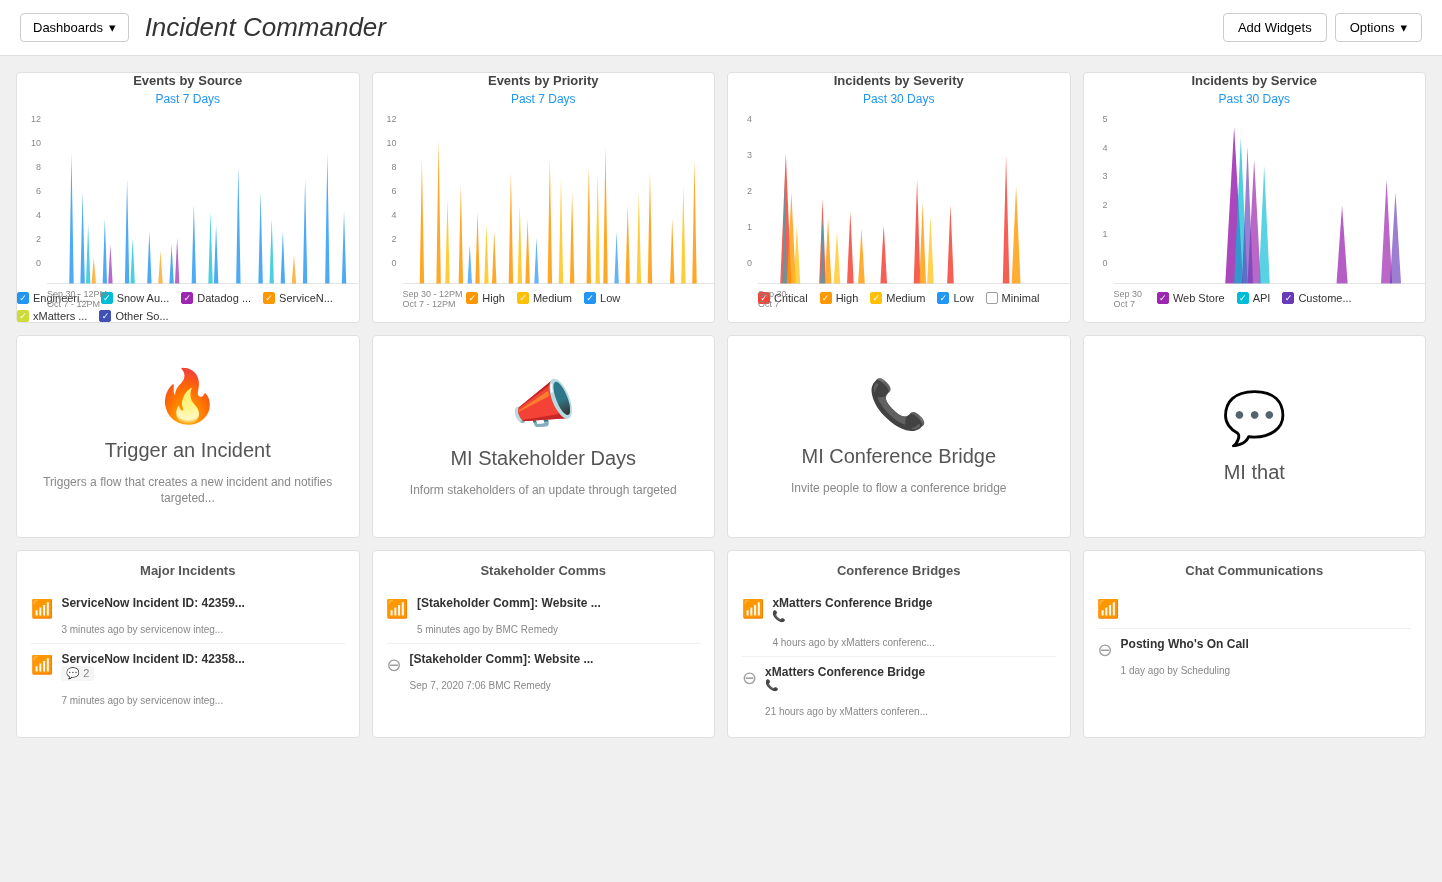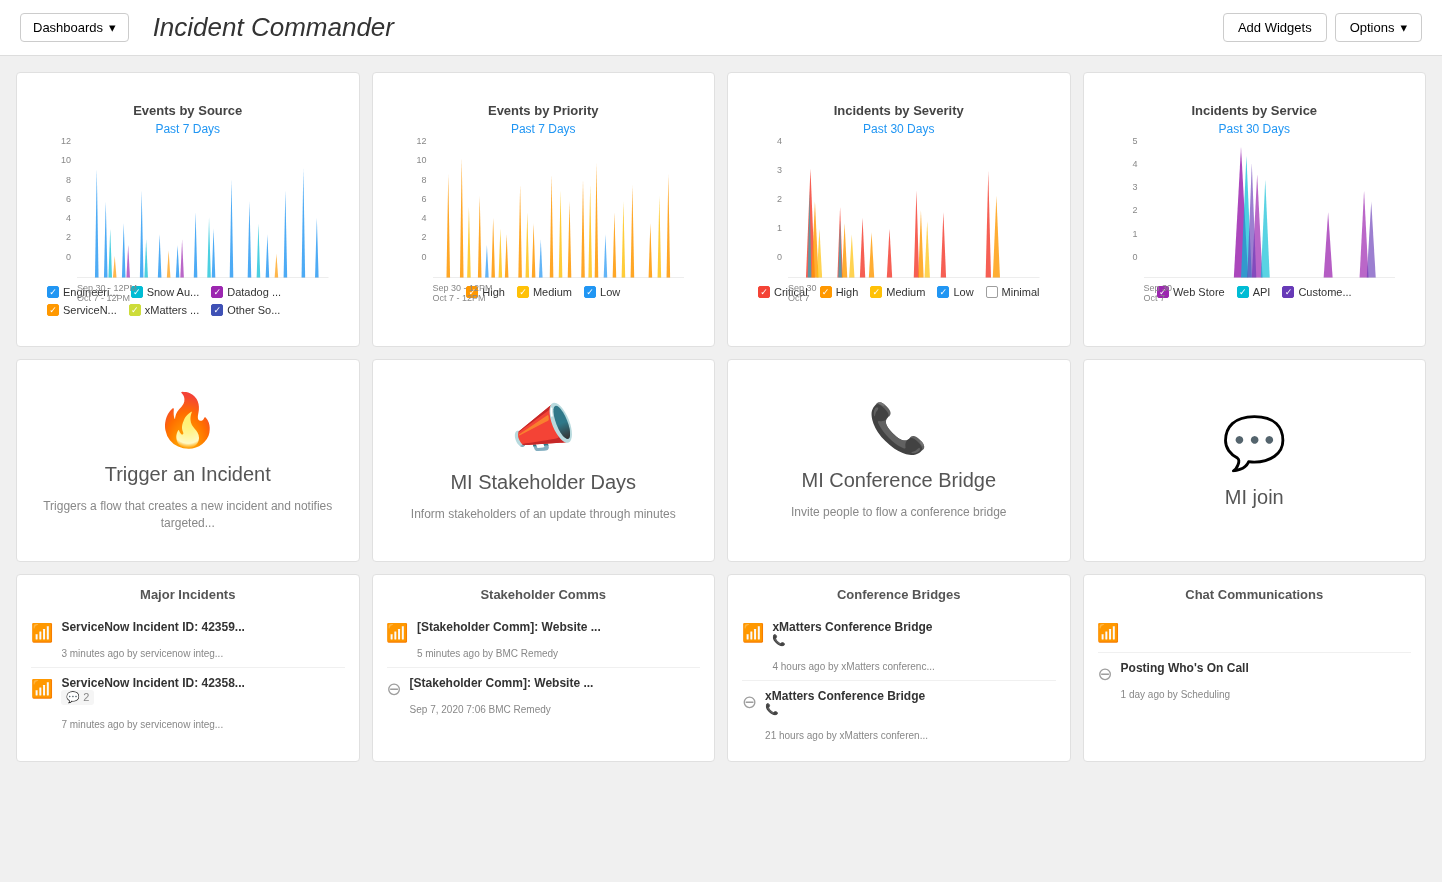--- a/index.html
+++ b/index.html
@@ -1,34 +1,34 @@
 <!DOCTYPE html>
 <html><head>
   <meta charset="utf-8">
   <style>
     * { box-sizing: border-box; margin: 0; padding: 0; }
     body { font-family: Arial, sans-serif; background: #f0f0f0; font-size: 13px; color: #333; }
 
-    .header { display: flex; align-items: center; padding: 12px 20px; background: #fff; border-bottom: 1px solid #ddd; gap: 24px; }
+    .header { display: flex; align-items: center; padding: 12px 20px; background: #fff; border-bottom: 1px solid #ddd; gap: 16px; }
     .dashboards-btn { border: 1px solid #ccc; padding: 6px 12px; border-radius: 4px; background: #fff; cursor: pointer; font-size: 13px; display: flex; align-items: center; gap: 6px; }
     .page-title { font-size: 26px; font-weight: 300; color: #333; flex: 1; font-style: italic; }
     .header-right { display: flex; gap: 8px; }
     .header-btn { border: 1px solid #ccc; padding: 6px 14px; border-radius: 4px; background: #fff; cursor: pointer; font-size: 13px; display: flex; align-items: center; gap: 6px; }
 
     .main { padding: 16px; display: flex; flex-direction: column; gap: 12px; }
 
     .row { display: grid; gap: 12px; }
     .row-4 { grid-template-columns: repeat(4, 1fr); }
 
-    .card { background: #fff; border: 1px solid #e0e0e0; border-radius: 4px; padding: 30px; }
+    .card { background: #fff; border: 1px solid #e0e0e0; border-radius: 4px; padding: 0; }
 
     
     .chart-card { display: flex; flex-direction: column; align-items: center; }
     .chart-title { font-size: 13px; font-weight: 600; color: #444; margin-bottom: 4px; text-align: center; }
-    .chart-subtitle { font-size: 12px; color: #2196F3; margin-bottom: 0; text-align: center; }
+    .chart-subtitle { font-size: 12px; color: #2196F3; margin-bottom: 8px; text-align: center; }
     .chart-legend { display: flex; flex-wrap: wrap; gap: 6px 12px; margin-top: 8px; font-size: 11px; }
     .legend-item { display: flex; align-items: center; gap: 4px; }
     .legend-check { width: 12px; height: 12px; border: 1px solid #999; display: flex; align-items: center; justify-content: center; border-radius: 2px; font-size: 9px; }
 
     svg.chart { width: 100%; height: 100%; }
 
     
     .action-card { display: flex; flex-direction: column; align-items: center; justify-content: center; padding: 30px 20px; gap: 12px; min-height: 200px; }
     .action-icon { font-size: 52px; }
     .action-title { font-size: 20px; color: #555; text-align: center; font-weight: 500; }
@@ -337,32 +337,32 @@
 
     <div class="card action-card" style="cursor:pointer;">
       <div class="action-icon" style="color:#E91E8C;">🔥</div>
       <div class="action-title">Trigger an Incident</div>
       <div class="action-desc">Triggers a flow that creates a new incident and notifies targeted...</div>
     </div>
 
     <div class="card action-card" style="cursor:pointer;">
       <div class="action-icon" style="color:#9C27B0;">📣</div>
       <div class="action-title">MI Stakeholder Days</div>
-      <div class="action-desc">Inform stakeholders of an update through minutes</div>
+      <div class="action-desc">Inform stakeholders of an update through targeted</div>
     </div>
 
     <div class="card action-card" style="cursor:pointer;">
       <div class="action-icon" style="color:#00BCD4; font-size:48px;">📞</div>
       <div class="action-title">MI Conference Bridge</div>
       <div class="action-desc">Invite people to flow a conference bridge</div>
     </div>
 
     <div class="card action-card" style="cursor:pointer;">
       <div class="action-icon" style="color:#F44336; font-size:52px;">💬</div>
-      <div class="action-title">MI join</div>
+      <div class="action-title">MI that</div>
     </div>
 
   </div>
 
   <div class="row row-4">
 
     <div class="card feed-card">
       <div class="feed-title">Major Incidents</div>
       <div class="feed-item">
         <div class="feed-icon">📶</div>

